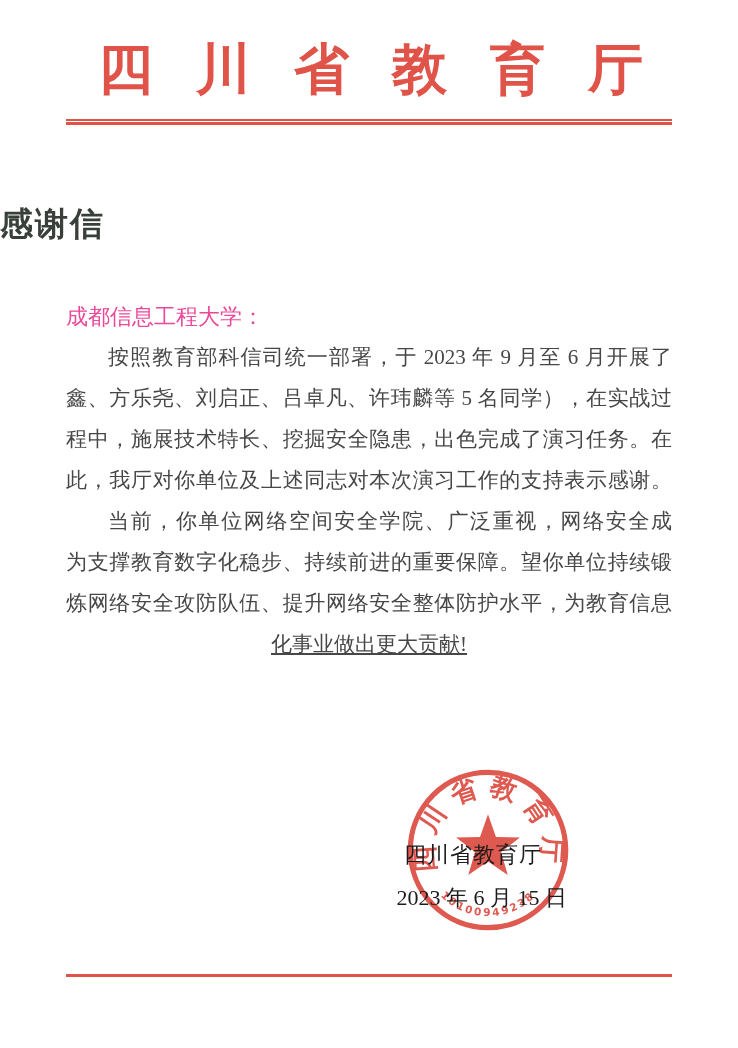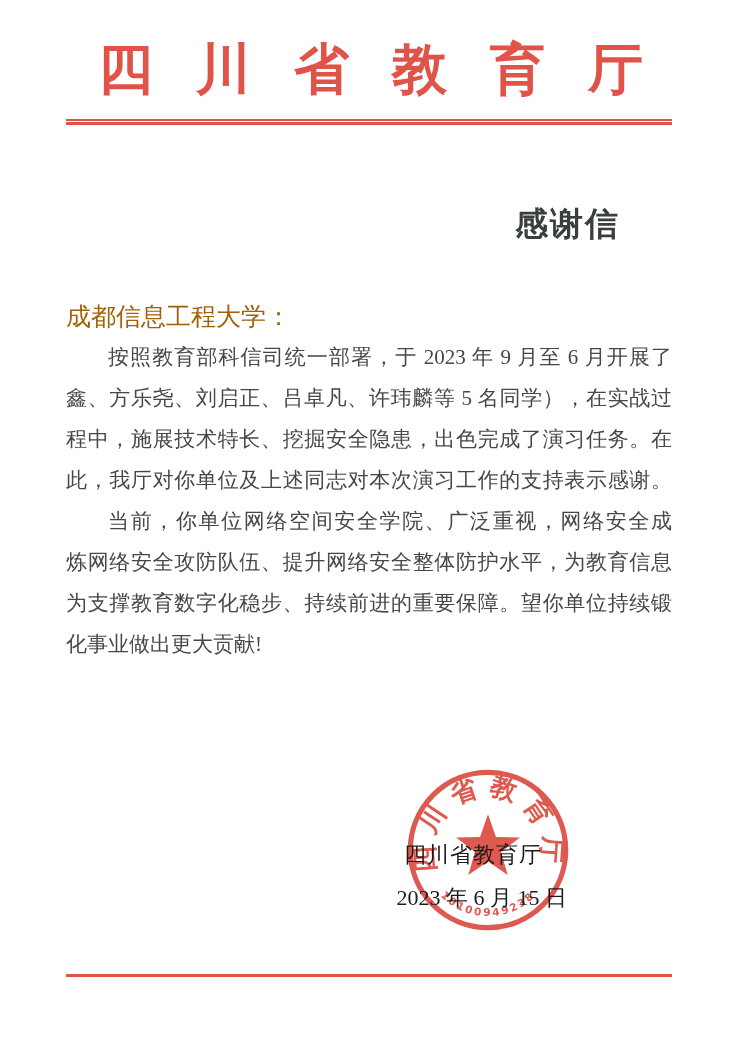--- a/index.html
+++ b/index.html
@@ -19,38 +19,38 @@
   }
   .letterhead span{display:block;line-height:1;}
   .header-rule{
     position:absolute;top:119px;left:66px;width:606px;height:6px;
     box-sizing:border-box;
     border-top:2px solid #e05348;
     border-bottom:3px solid #e05348;
     background:#ffffff;
   }
   .doc-title{
-    position:absolute;top:202px;left:8px;width:612px;
-    text-align:right;
+    position:absolute;top:202px;left:0;width:612px;
+    text-align:left;
     font-size:33px;font-weight:bold;color:#39403a;
     letter-spacing:2px;
   }
   .body-block{
     position:absolute;top:296px;left:66px;width:606px;
     color:#474747;font-size:21px;
   }
   .body-line{
     height:41px;line-height:41px;
     text-align:justify;text-align-last:justify;
     overflow:hidden;white-space:nowrap;
   }
-  .body-line.no-justify{text-align:left;text-align-last:auto;}
+  .body-line.no-justify{text-align:center;text-align-last:auto;text-decoration:underline;}
   .body-line.indent{text-indent:42px;}
   .salutation{
-    height:41px;line-height:41px;font-size:25px;color:#a16207;
+    height:41px;line-height:41px;font-size:22px;color:#ec4899;
   }
   .seal{
     position:absolute;left:404px;top:766px;width:168px;height:168px;
     opacity:.92;mix-blend-mode:multiply;z-index:1;
   }
   .sig-org{
     position:absolute;top:840px;right:196px;
     font-size:22px;color:#1b1b1b;letter-spacing:1px;
     white-space:nowrap;z-index:2;
   }
@@ -82,22 +82,22 @@
 
   <div class="doc-title">感谢信</div>
 
   <div class="body-block">
     <div class="salutation">成都信息工程大学：</div>
   <div class="body-line indent">按照教育部科信司统一部署，于 2023 年 9 月至 6 月开展了</div>
       <div class="body-line">鑫、方乐尧、刘启正、吕卓凡、许玮麟等 5 名同学），在实战过</div>
       <div class="body-line">程中，施展技术特长、挖掘安全隐患，出色完成了演习任务。在</div>
       <div class="body-line">此，我厅对你单位及上述同志对本次演习工作的支持表示感谢。</div>
       <div class="body-line indent">当前，你单位网络空间安全学院、广泛重视，网络安全成</div>
+      <div class="body-line">为支撑教育数字化稳步、持续前进的重要保障。望你单位持续锻</div>
       <div class="body-line">炼网络安全攻防队伍、提升网络安全整体防护水平，为教育信息</div>
-      <div class="body-line">为支撑教育数字化稳步、持续前进的重要保障。望你单位持续锻</div>
       <div class="body-line no-justify">化事业做出更大贡献!</div>
     </div>
 
   <svg class="seal" viewBox="0 0 160 160" aria-hidden="true">
     <defs>
       <path id="sealTopArc" d="M 31.1 97.8 A 52 52 0 1 1 128.9 97.8" fill="none"></path>
       <path id="sealBottomArc" d="M 31.7 120.5 A 63 63 0 0 0 128.3 120.5" fill="none"></path>
     </defs>
     <circle cx="80" cy="80" r="74" fill="none" stroke="#dc4b40" stroke-width="5"></circle>
     <polygon points="80,46 72.4,67.5 49.6,68.1 67.6,82 61.2,103.9 80,91 98.8,103.9 92.4,82 110.4,68.1 87.6,67.5" fill="#dc4b40"></polygon>

